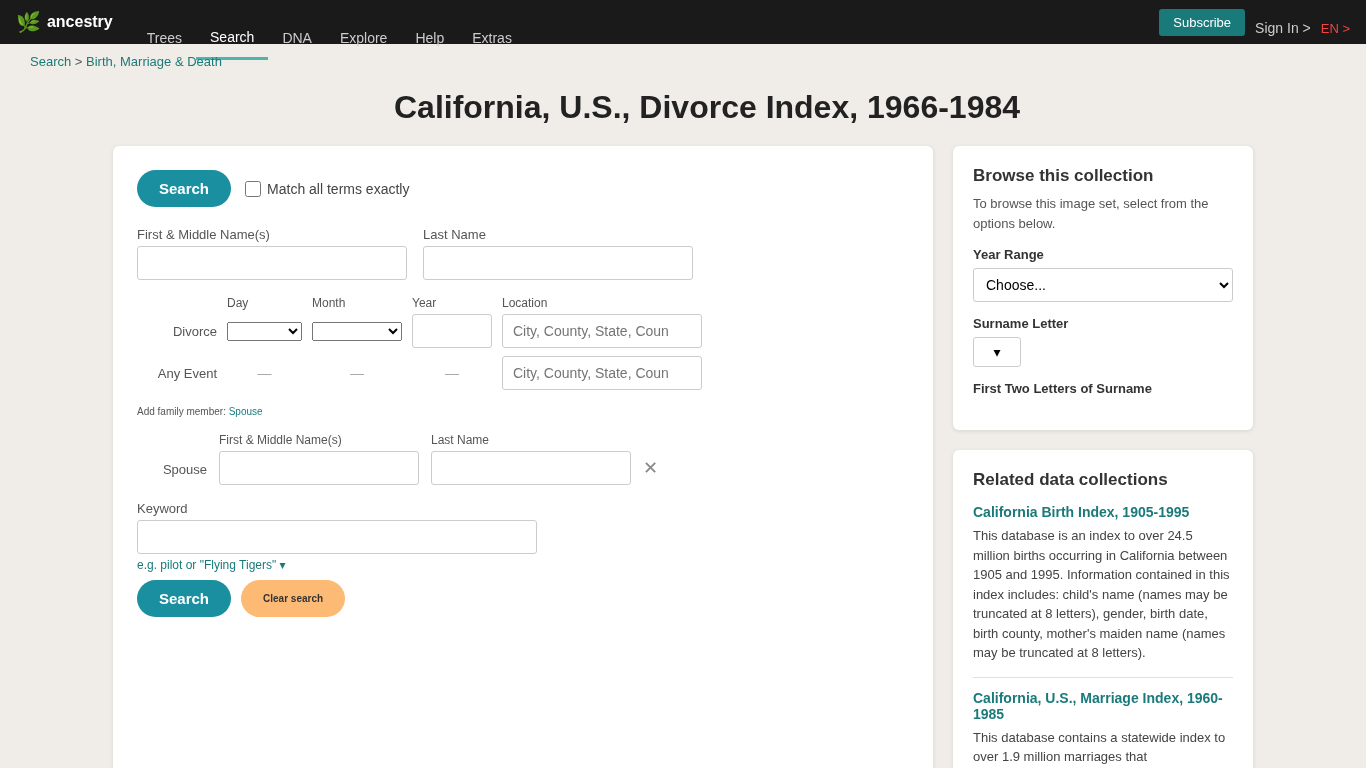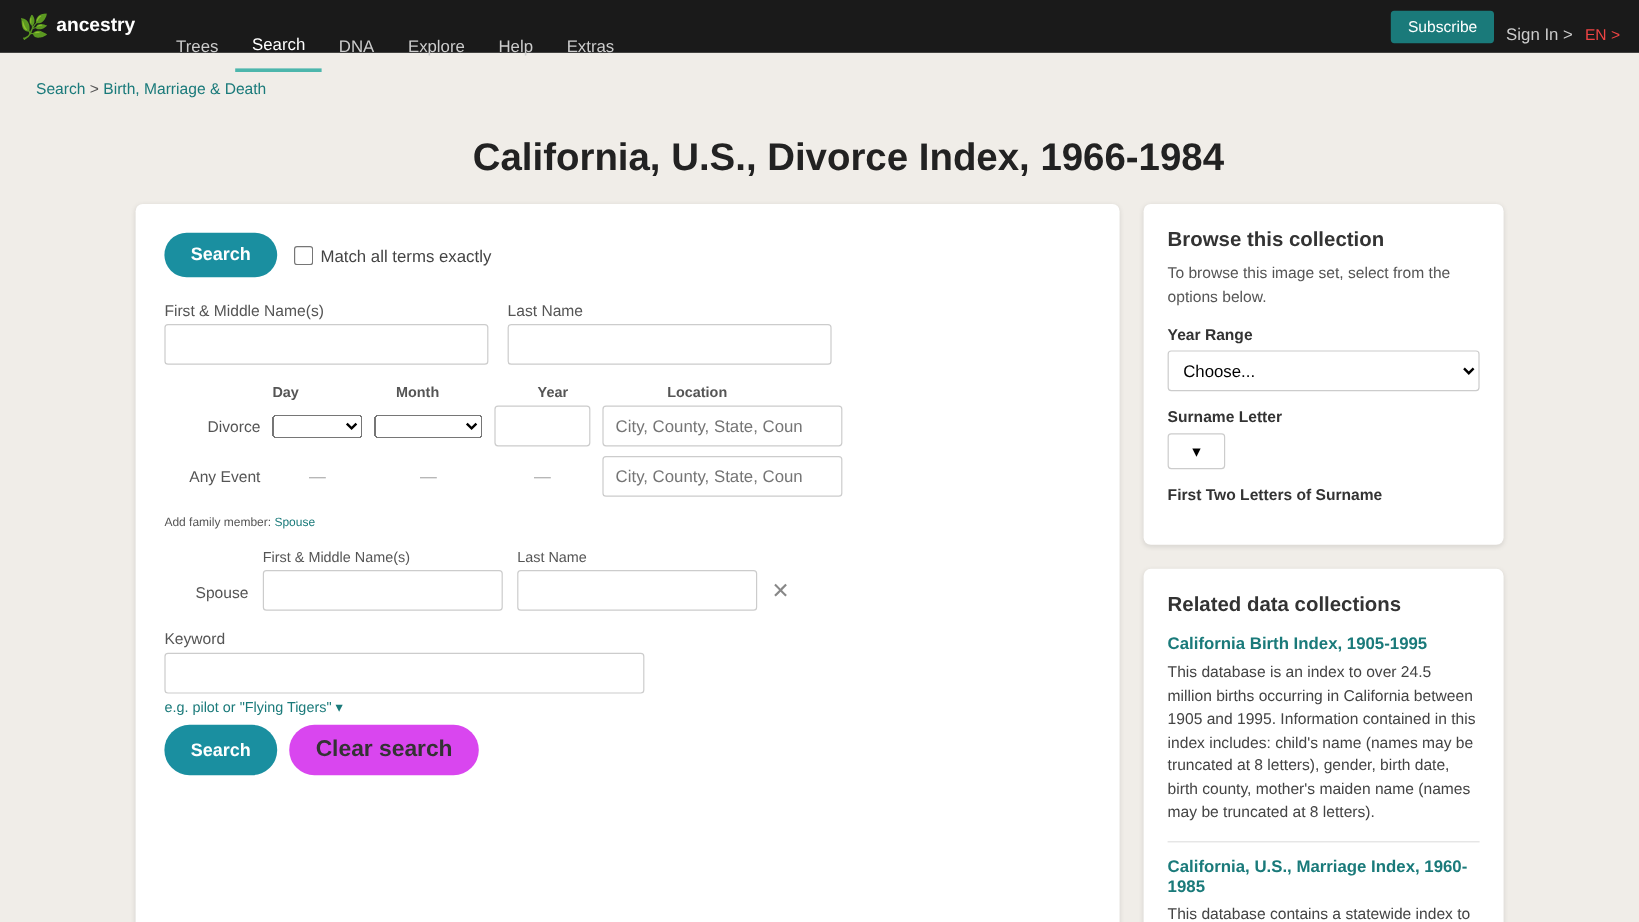--- a/index.html
+++ b/index.html
@@ -12,21 +12,21 @@
     .nav-logo-text { color: #fff; font-size: 16px; font-weight: bold; }
     .nav-links { display: flex; align-items: flex-start; gap: 0; flex: 1; margin-top: 32px; }
     .nav-link { color: #ccc; text-decoration: none; padding: 0 14px; font-size: 14px; height: 44px; display: flex; align-items: center; }
     .nav-link.active { color: #fff; border-bottom: 3px solid #4db6ac; }
     .nav-right { display: flex; align-items: flex-end; gap: 10px; margin-left: auto; }
     .nav-subscribe { background: #1a7a7a; color: #fff; border: none; padding: 6px 14px; border-radius: 3px; font-size: 13px; cursor: pointer; }
     .nav-signin { color: #ccc; font-size: 14px; cursor: pointer; }
     .nav-lang { color: #ef4444; font-size: 13px; }
 
     
-    .breadcrumb { padding: 22px 30px; font-size: 13px; color: #555; }
+    .breadcrumb { padding: 10px 30px; font-size: 13px; color: #555; }
     .breadcrumb a { color: #1a7a7a; text-decoration: none; }
 
     
     .page-title { text-align: center; font-size: 32px; font-weight: bold; color: #222; margin: 10px 0 20px; padding-left: 48px; }
 
     
     .main-layout { display: flex; gap: 20px; padding: 0 30px 40px; max-width: 1200px; margin: 0 auto; }
 
     
     .search-card { background: #fff; border-radius: 6px; padding: 24px; flex: 1; box-shadow: 0 1px 4px rgba(0,0,0,0.1); }
@@ -48,21 +48,21 @@
     
     .event-section { margin-bottom: 16px; }
     .event-row { display: flex; align-items: center; gap: 10px; margin-bottom: 8px; }
     .event-label { width: 80px; font-size: 13px; color: #555; text-align: right; }
     .event-day-select { width: 75px; }
     .event-month-select { width: 90px; }
     .event-year-input { width: 80px; border: 1px solid #ccc; border-radius: 3px; padding: 8px 8px; font-size: 14px; }
     .event-location-input { width: 200px; border: 1px solid #ccc; border-radius: 3px; padding: 8px 10px; font-size: 14px; color: #999; }
     .event-dash { color: #aaa; }
 
-    .sub-labels { display: flex; align-items: flex-start; gap: 28px; margin-bottom: 4px; padding-left: 90px; font-weight: bold; }
+    .sub-labels { display: flex; align-items: flex-start; gap: 10px; margin-bottom: 4px; padding-left: 90px; }
 
     
     .add-family { margin-bottom: 16px; font-size: 10px; color: #555; }
     .add-family a { color: #1a7a7a; text-decoration: none; cursor: pointer; }
 
     
     .spouse-row { display: flex; align-items: flex-end; gap: 12px; margin-bottom: 16px; }
     .spouse-label { font-size: 13px; color: #555; width: 70px; text-align: right; padding-bottom: 8px; }
     .spouse-fields { display: flex; flex-direction: column; gap: 4px; }
     .spouse-name-label { font-size: 12px; color: #555; }
@@ -71,21 +71,21 @@
     .spouse-close { color: #888; font-size: 18px; cursor: pointer; padding-bottom: 6px; }
 
     
     .keyword-section { margin-bottom: 3px; }
     .keyword-label { font-size: 13px; color: #555; margin-bottom: 4px; }
     .keyword-input { width: 400px; border: 1px solid #ccc; border-radius: 3px; padding: 8px 10px; font-size: 14px; }
     .keyword-hint { font-size: 12px; color: #1a7a7a; margin-top: 4px; cursor: pointer; }
 
     
     .bottom-buttons { display: flex; gap: 10px; margin-top: 8px; }
-    .btn-clear { background: #d946ef; color: #333; border: none; padding: 10px 22px; border-radius: 24px; font-size: 19px; cursor: pointer; font-weight: bold; }
+    .btn-clear { background: #fdba74; color: #333; border: none; padding: 10px 22px; border-radius: 24px; font-size: 10px; cursor: pointer; font-weight: bold; }
 
     
     .sidebar { width: 300px; flex-shrink: 0; }
     .sidebar-card { background: #fff; border-radius: 6px; padding: 20px; box-shadow: 0 1px 4px rgba(0,0,0,0.1); margin-bottom: 20px; }
     .sidebar-title { font-size: 17px; font-weight: bold; margin-bottom: 8px; }
     .sidebar-desc { font-size: 13px; color: #555; margin-bottom: 14px; line-height: 1.5; }
 
     .browse-field { margin-bottom: 14px; }
     .browse-label { font-size: 13px; color: #333; font-weight: bold; margin-bottom: 6px; }
     .browse-select { width: 100%; border: 1px solid #ccc; border-radius: 3px; padding: 7px 8px; font-size: 14px; background: #fff; cursor: pointer; }

